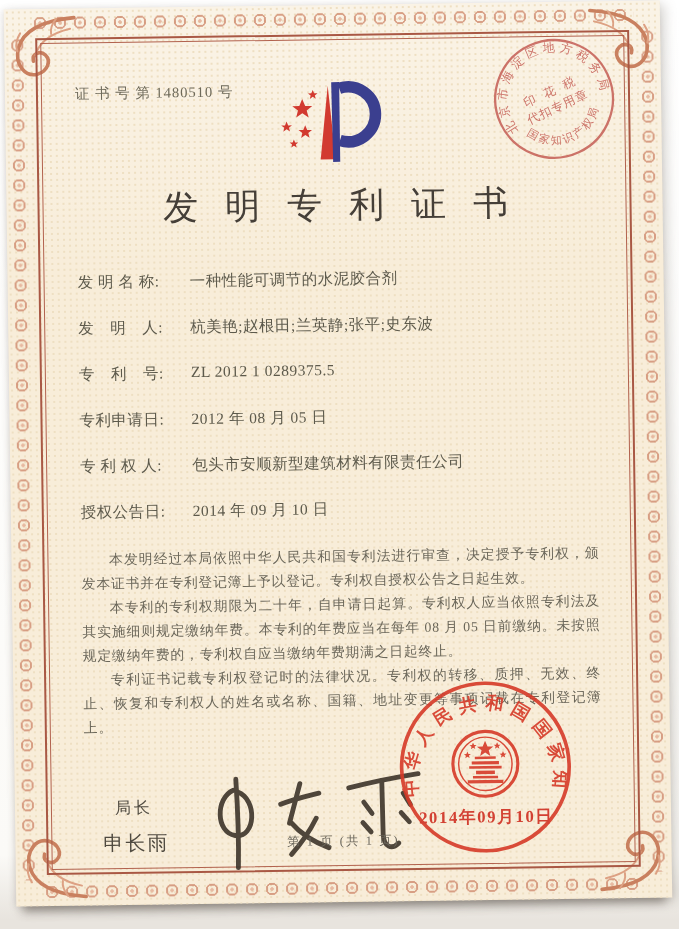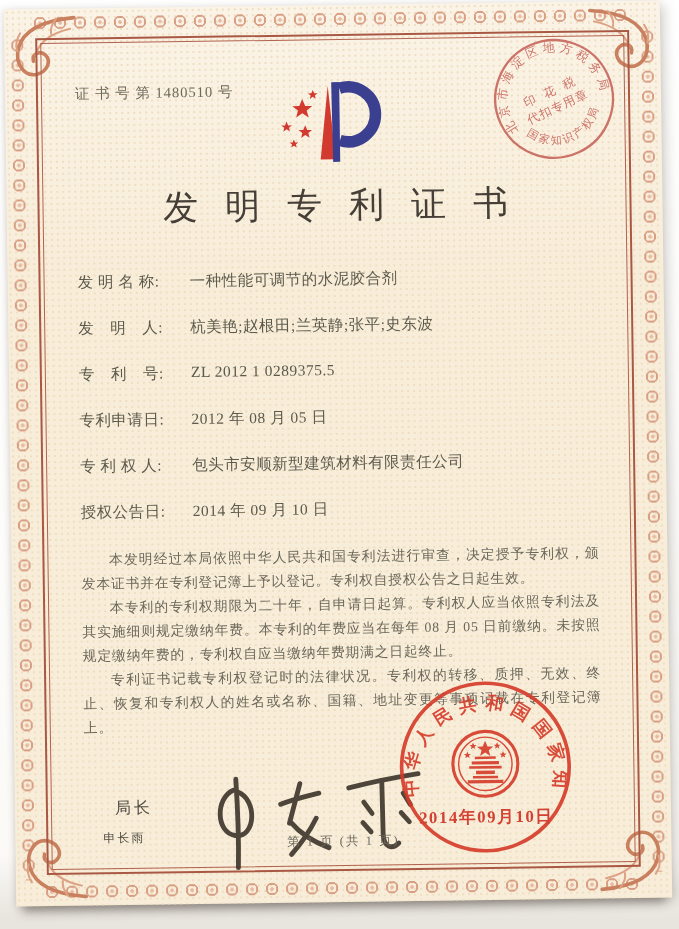--- a/index.html
+++ b/index.html
@@ -58,21 +58,21 @@
   .field-label { min-width:112px; letter-spacing:.5px; white-space:pre; }
   .field-value { letter-spacing:.5px; }
 
   .paragraphs { margin-top:6px; }
   .paragraphs p { font-size:13.8px; line-height:1.74; color:#6b675a;
     text-indent:2em; letter-spacing:.8px; text-align:justify; }
 
   .sign-block { position:relative; margin-top:36px; height:118px; }
   .sign-title { position:absolute; left:30px; top:22px; font-size:16px; color:#4f4a40; letter-spacing:3px;
     font-family:"Liberation Sans","DejaVu Sans",sans-serif; }
-  .sign-name  { position:absolute; left:18px; top:54px; font-size:12px; color:#4f4a40; letter-spacing:2px;
+  .sign-name  { position:absolute; left:18px; top:54px; font-size:20px; color:#4f4a40; letter-spacing:2px;
     font-family:Liberation Serif, serif; }
   .signature-svg { position:absolute; left:118px; top:-12px; width:248px; height:118px; transform:rotate(-3deg); opacity:.9; }
 
   .footer { position:absolute; bottom:12px; left:0; width:100%; text-align:center;
     font-size:12.5px; color:#6b675c; letter-spacing:2px; }
 
   .tax-stamp { position:absolute; top:34px; right:44px; width:126px; height:126px;
     transform:rotate(-24deg); opacity:.78; }
   .tax-stamp text { fill:#c05048; }
   .stamp-arc-top { font-size:11.5px; letter-spacing:4px; }

